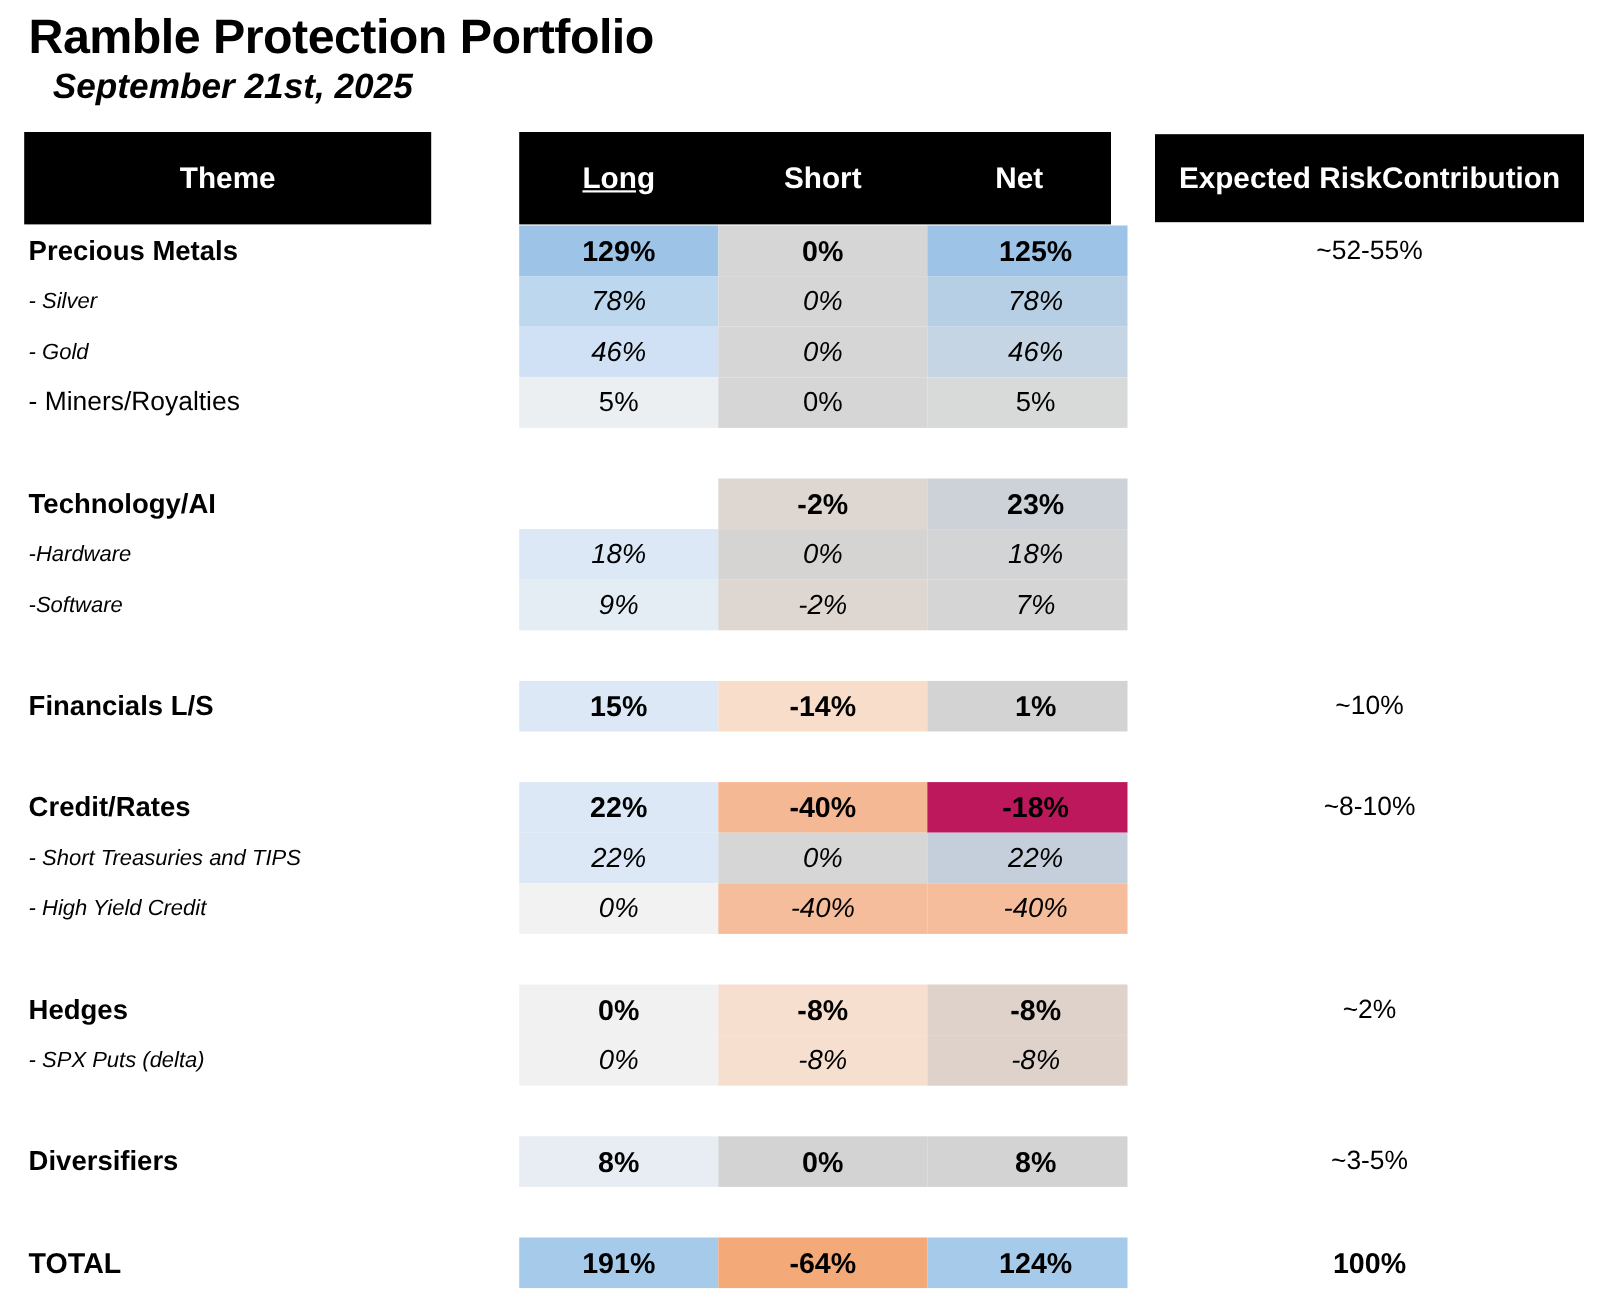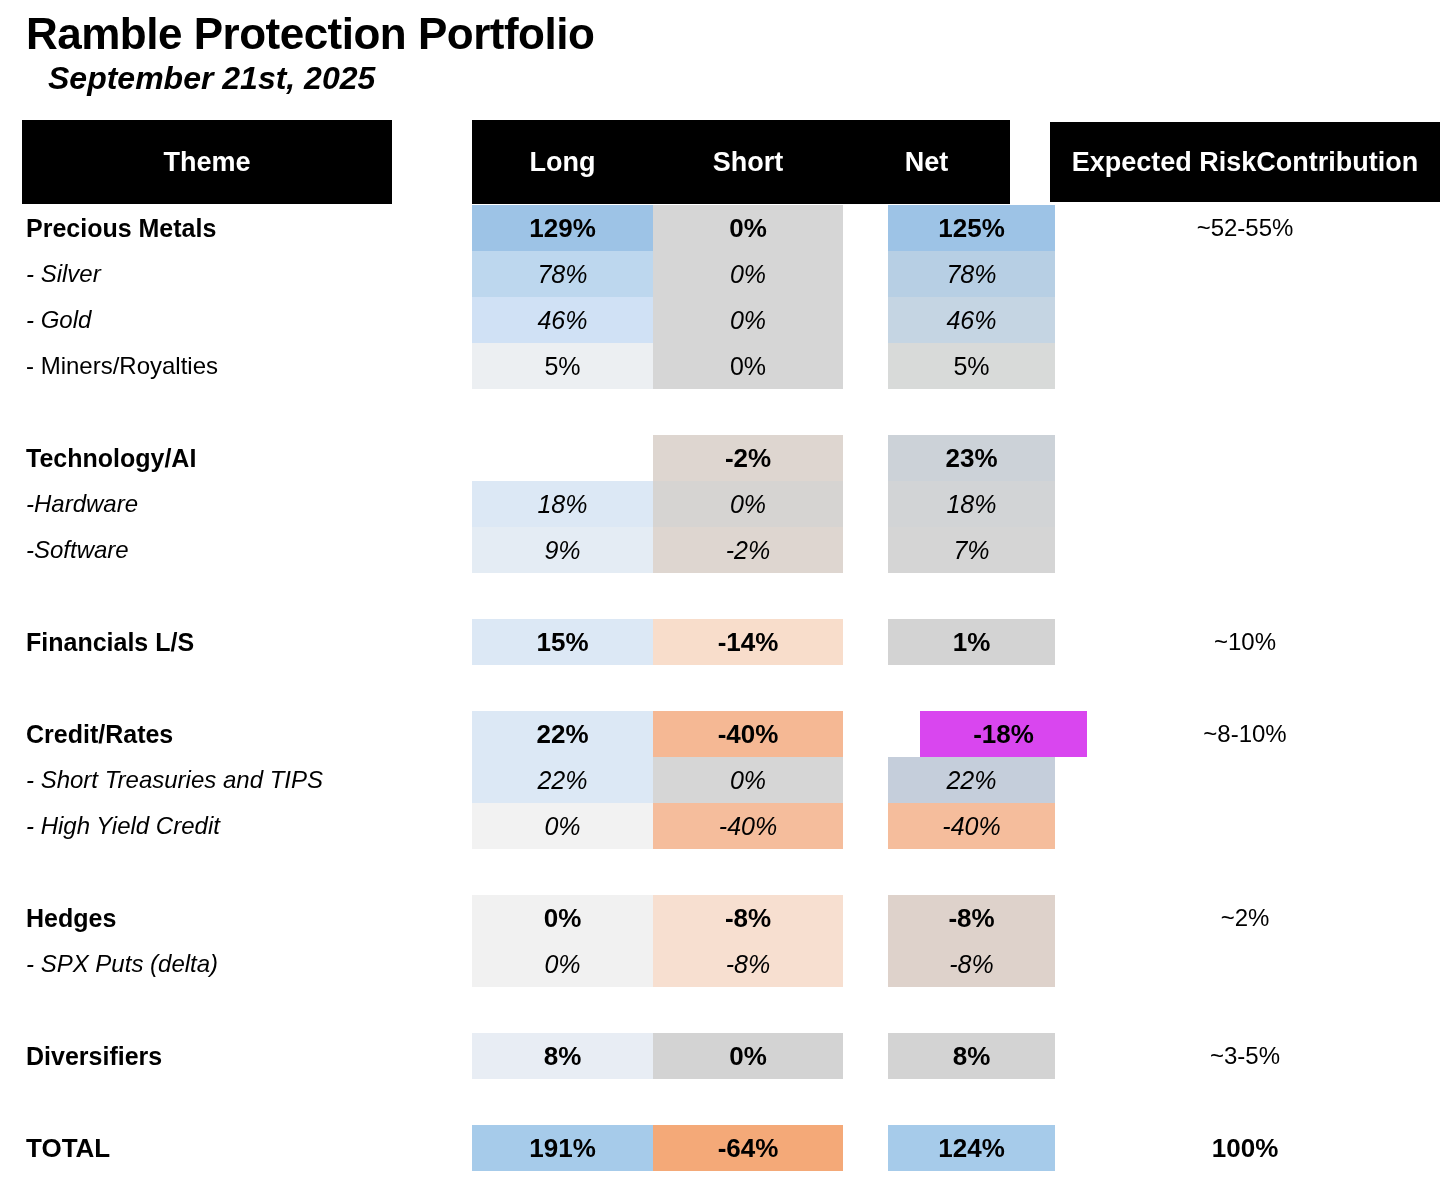--- a/index.html
+++ b/index.html
@@ -94,36 +94,36 @@
     position: absolute;
     left: 26px;
     top: 0;
     height: 46px;
     display: flex;
     align-items: center;
     font-size: 24px;
     white-space: nowrap;
   }
   .theme-cell.head { font-weight: bold; font-size: 25px; }
-  .theme-cell.sub { font-style: italic; font-size: 24px; }
+  .theme-cell.sub { font-style: italic; font-size: 20px; }
   .theme-cell.sub-plain { font-style: normal; font-size: 24px; }
   .theme-cell.total { font-weight: bold; font-size: 26px; }
 
   .num {
     position: absolute;
     top: 0;
     height: 46px;
     display: flex;
     align-items: center;
     justify-content: center;
     font-size: 25px;
   }
   .num.c-long  { left: 472px;  width: 181px; }
   .num.c-short { left: 653px;  width: 190px; }
-  .num.c-net   { left: 888px;  width: 167px; }
+  .num.c-net   { left: 843px;  width: 167px; padding-left: 15px; }
   .num.bold { font-weight: bold; font-size: 26px; }
   .num.ital { font-style: italic; }
 
   .risk {
     position: absolute;
     left: 1050px;
     top: 0;
     width: 390px;
     height: 46px;
     display: flex;
@@ -139,21 +139,21 @@
 <div id="title-block">
   <div id="page-title">Ramble Protection Portfolio</div>
   <div id="page-subtitle">September 21st, 2025</div>
 </div>
 
 <div class="hdr-bar" id="hdr-theme">
   <span>Theme</span>
 </div>
 
 <div class="hdr-bar" id="hdr-metrics">
-  <div class="mcell" style="width:181px;">Long</div>
+  <div class="mcell" style="width:181px;text-decoration:underline;">Long</div>
   <div class="mcell" style="width:190px;">Short</div>
   <div class="mcell" style="width:167px;">Net</div>
 </div>
 
 <div class="hdr-bar" id="hdr-risk">
   <span>Expected Risk</span>
   <span>Contribution</span>
 </div>
 
 <div id="grid">
@@ -211,21 +211,21 @@
       <div class="num c-long bold" style="background: rgb(220, 232, 245);">15%</div>
       <div class="num c-short bold" style="background: rgb(248, 221, 203);">-14%</div>
       <div class="num c-net bold" style="background: rgb(211, 211, 211);">1%</div>
       <div class="risk">~10%</div>
     </div>
     <div class="row spacer"></div>
     <div class="row">
       <div class="theme-cell head">Credit/Rates</div>
       <div class="num c-long bold" style="background: rgb(220, 232, 245);">22%</div>
       <div class="num c-short bold" style="background: rgb(245, 184, 148);">-40%</div>
-      <div class="num c-net bold" style="background: #d946ef; margin-left: 32px;">-18%</div>
+      <div class="num c-net bold" style="background: #be185d;">-18%</div>
       <div class="risk">~8-10%</div>
     </div>
     <div class="row">
       <div class="theme-cell sub">- Short Treasuries and TIPS</div>
       <div class="num c-long ital" style="background: rgb(220, 232, 245);">22%</div>
       <div class="num c-short ital" style="background: rgb(214, 214, 214);">0%</div>
       <div class="num c-net ital" style="background: rgb(197, 206, 219);">22%</div>
       <div class="risk"></div>
     </div>
     <div class="row">

